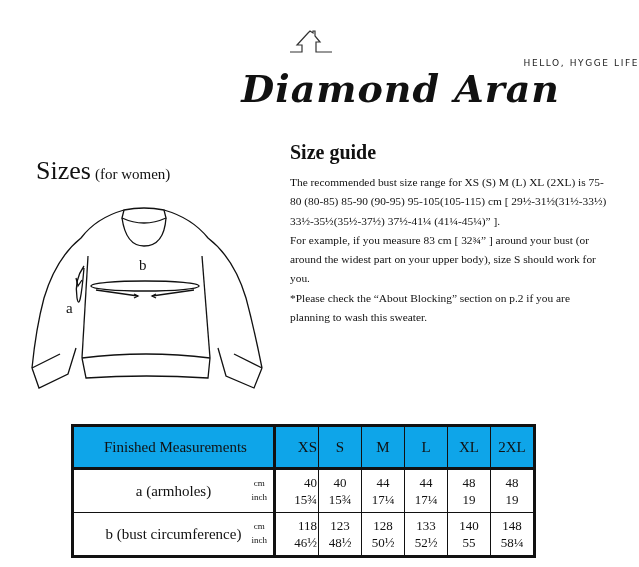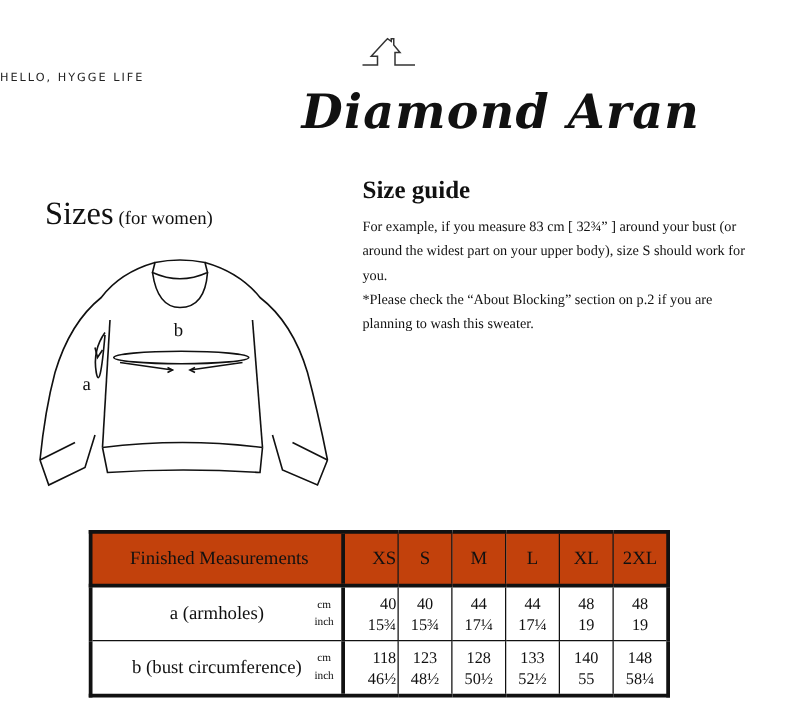--- a/index.html
+++ b/index.html
@@ -1,29 +1,29 @@
 <!DOCTYPE html>
 <html><head>
 <meta charset="utf-8">
 <style>
   html, body { margin: 0; padding: 0; background: #ffffff; }
   body { width: 639px; height: 567px; position: relative; overflow: hidden; font-family: "Liberation Serif", "DejaVu Serif", serif; color: #111; }
   .abs { position: absolute; }
   .brand-icon { left: 288px; top: 28px; width: 48px; height: 26px; }
-  .brand { left: 0; width: 639px; top: 58px; text-align: left; font-family: "DejaVu Sans", sans-serif; font-size: 9px; letter-spacing: 1.6px; color: #222; }
+  .brand { left: 0; width: 639px; top: 58px; text-align: right; font-family: "DejaVu Sans", sans-serif; font-size: 9px; letter-spacing: 1.6px; color: #222; }
   .title { left: 0; width: 560px; top: 66px; text-align: right; font-family: "DejaVu Serif", serif; font-style: italic; font-weight: bold; font-size: 38px; letter-spacing: 1px; color: #111; }
   .sizes-heading { left: 36px; top: 156px; font-size: 26px; text-align: center; }
   .sizes-heading .sub { font-size: 15px; margin-left: 4px; }
   .sweater { left: 26px; top: 198px; width: 250px; height: 200px; }
   .guide-title { left: 290px; top: 141px; font-size: 20px; font-weight: bold; }
   .guide-body { left: 290px; top: 173px; width: 320px; font-size: 11.4px; line-height: 19.3px; }
   .guide-body p { margin: 0; }
   table.measure { position: absolute; left: 71px; top: 424px; border-collapse: collapse; font-size: 14px; }
   table.measure td, table.measure th { border: 1.5px solid #111; text-align: center; font-weight: normal; }
-  table.measure thead th { background: #c2410c; height: 38px; font-size: 15px; border-top: 3px solid #111; border-bottom: 3px solid #111; }
+  table.measure thead th { background: #0ea5e9; height: 38px; font-size: 15px; border-top: 3px solid #111; border-bottom: 3px solid #111; }
   table.measure thead th.first { text-align: left; padding-left: 30px; width: 168px; border-left: 3px solid #111; }
   table.measure th.size { width: 40px; }
   table.measure td.first { border-left: 3px solid #111; height: 40px; position: relative; }
   table.measure tbody tr:last-child td { border-bottom: 3px solid #111; }
   table.measure .rowlabel { display: inline-block; width: 190px; text-align: center; font-size: 15px; }
   table.measure .units { position: absolute; right: 6px; top: 6px; font-size: 9px; line-height: 14px; text-align: center; }
   table.measure .right-edge { border-right: 3px solid #111; }
   table.measure th.sep, table.measure td.sep { border-left: 3px solid #111; text-align: right; }
   .cellval { line-height: 17px; font-size: 13px; }
 </style>
@@ -67,20 +67,21 @@
   <path d="M130,96 L126,98 L130,100"></path>
 
   <path d="M58,68 Q48,82 51,100 Q54,116 58,70"></path>
   <path d="M50,80 L52,88 L56,82"></path>
 </svg>
 <div class="abs" style="left:139px;top:257px;font-size:15px;">b</div>
 <div class="abs" style="left:66px;top:300px;font-size:15px;">a</div>
 
 <div class="abs guide-title">Size guide</div>
 <div class="abs guide-body">
+  <p>The recommended bust size range for XS (S) M (L) XL (2XL) is 75-80 (80-85) 85-90 (90-95) 95-105(105-115) cm [ 29½-31½(31½-33½) 33½-35½(35½-37½) 37½-41¼ (41¼-45¼)” ].</p>
   <p>For example, if you measure 83 cm [ 32¾” ] around your bust (or around the widest part on your upper body), size S should work for you.</p>
   <p>*Please check the “About Blocking” section on p.2  if you are planning to wash this sweater.</p>
 </div>
 
 <table class="measure">
   <thead>
     <tr>
       <th class="first">Finished Measurements</th>
       <th class="size sep">XS</th>
       <th class="size">S</th>

